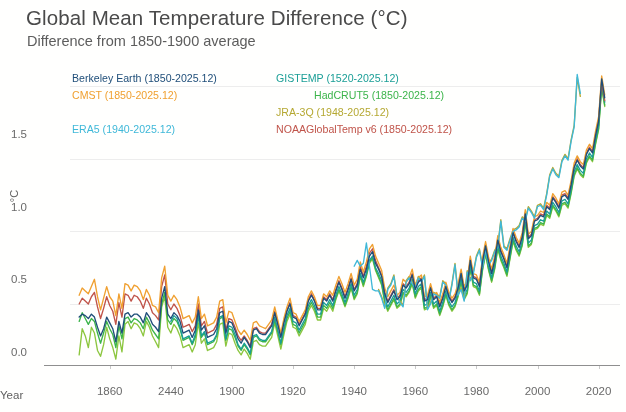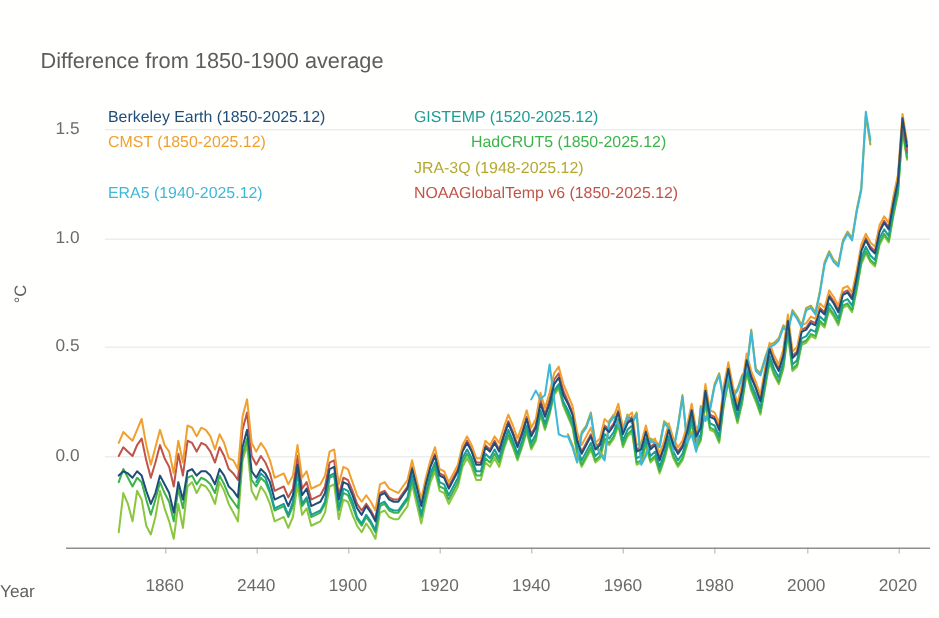--- a/index.html
+++ b/index.html
@@ -28,40 +28,41 @@
   .ylabel{
     position:absolute;left:8px;top:190px;
     font-size:11px;color:#5f5f5f;
     transform:rotate(-90deg);transform-origin:center center;
   }
   .xlabel{
     position:absolute;left:0;top:389px;width:626px;text-align:left;
     font-size:11.5px;color:#5f5f5f;
   }
   .ytick{
-    position:absolute;right:4px;width:42px;text-align:center;
-    font-size:11.5px;color:#6a6a6a;transform:translateY(-50%);
+    position:absolute;right:17px;width:42px;text-align:left;
+    font-size:11.5px;color:#6a6a6a;transform:translateY(-50%);margin-top:48px;
   }
   .ytick-wrap{position:absolute;left:0;top:0;width:70px;height:412px;}
   .xtick{
     position:absolute;top:369px;font-size:11.5px;color:#6a6a6a;
     transform:translateX(-50%);
     margin-top:16px;
   }
   .gridline{position:absolute;left:70px;right:6px;height:1px;background:#ededed;}
   .tickmark{position:absolute;width:1px;height:4px;background:#c9c9c9;top:365px;}
   .axis-x{position:absolute;left:44px;right:6px;top:365px;height:1px;background:#8f8f8f;}
   svg.plot{position:absolute;left:0;top:0;width:626px;height:412px;}
   svg.plot path{fill:none;stroke-width:1.35;stroke-linejoin:round;stroke-linecap:round;}
 </style>
 </head>
 <body>
 
 <div id="chart-root">
 
+  <div class="title">Global Mean Temperature Difference (°C)</div>
   <div class="subtitle">Difference from 1850-1900 average</div>
 
   <div class="ytick-wrap" id="ytick-wrap">
       <div class="ytick" style="top: 86.1429px;">1.5</div>
       <div class="ytick" style="top: 158.762px;">1.0</div>
       <div class="ytick" style="top: 231.381px;">0.5</div>
       <div class="ytick" style="top: 304px;">0.0</div>
     </div>
   <div id="grid-wrap">
       <div class="gridline" style="top: 86.1429px;"></div>

